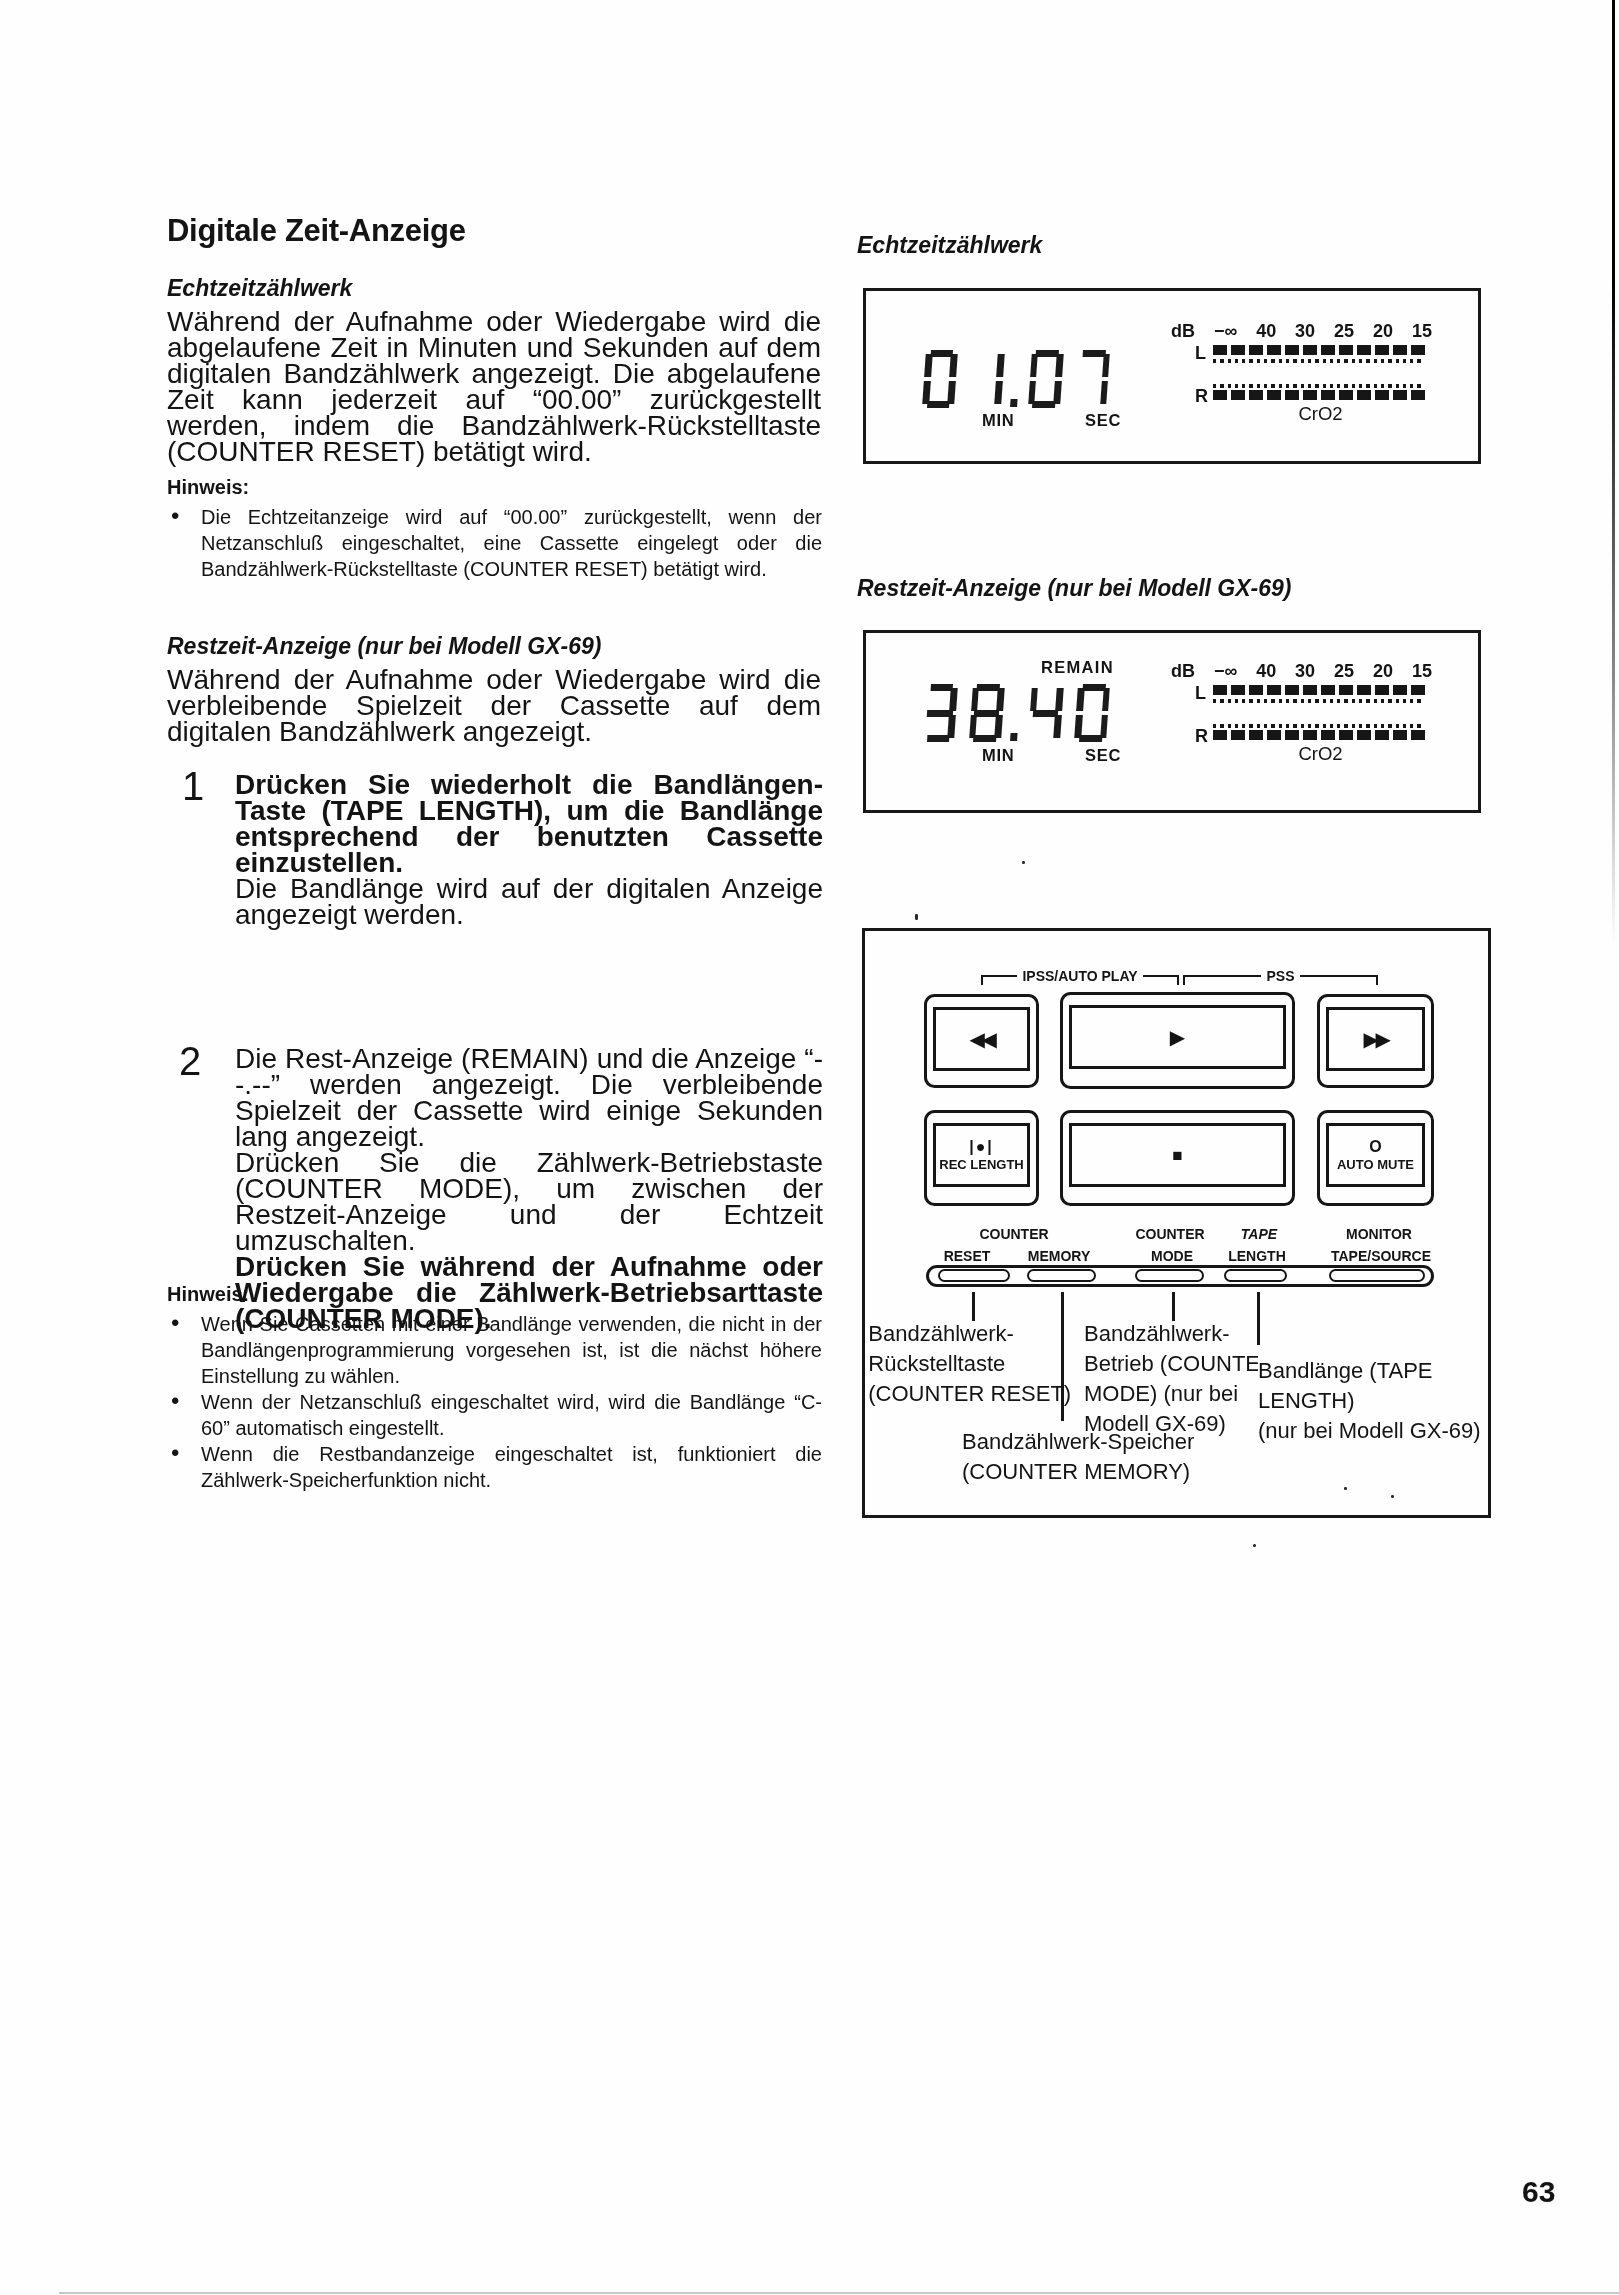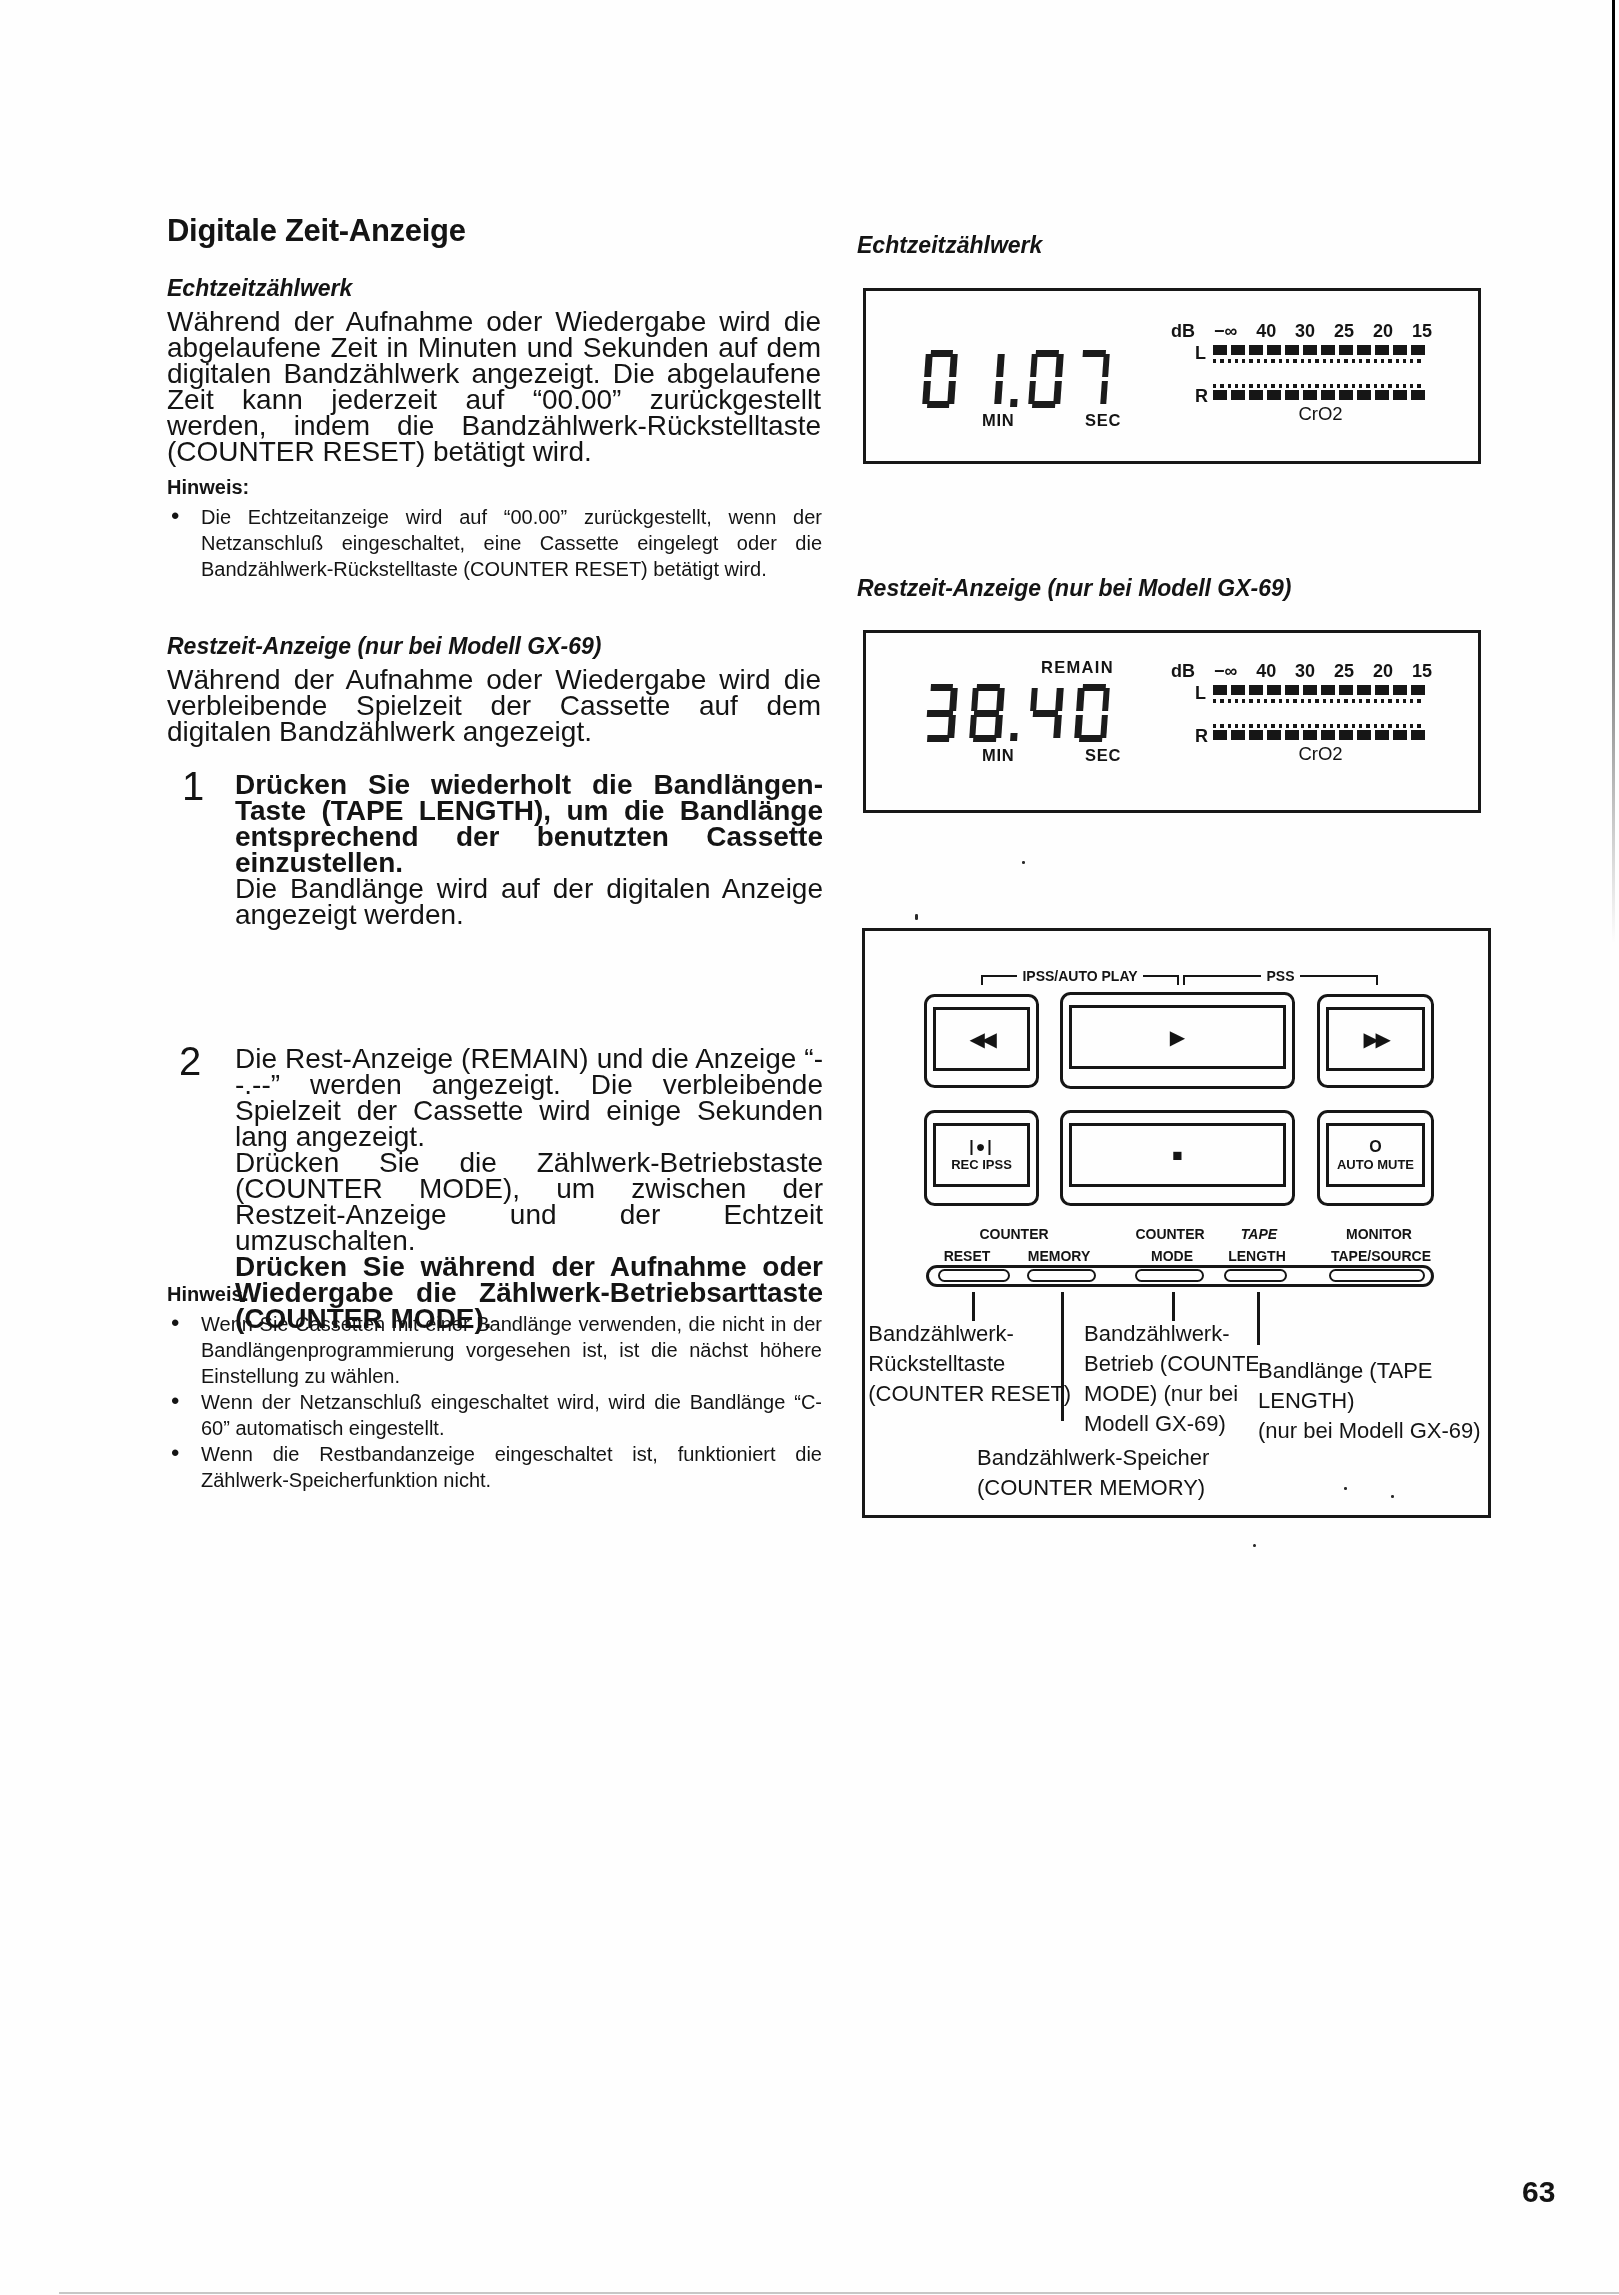--- a/index.html
+++ b/index.html
@@ -244,21 +244,21 @@
     </div>
     <div class="btn-outer" style="left:452px;top:63px;width:111px;height:88px;">
       <div class="btn-inner">
         <span class="t-icon">▶▶</span>
       </div>
     </div>
 
     <div class="btn-outer" style="left:59px;top:179px;width:109px;height:90px;">
       <div class="btn-inner">
         <span class="t-icon2">|●|</span>
-        <span class="t-label">REC IPSS</span>
+        <span class="t-label">REC LENGTH</span>
       </div>
     </div>
     <div class="btn-outer" style="left:195px;top:179px;width:229px;height:90px;">
       <div class="btn-inner">
         <span class="t-icon" style="font-size:17px;letter-spacing:0;">■</span>
       </div>
     </div>
     <div class="btn-outer" style="left:452px;top:179px;width:111px;height:90px;">
       <div class="btn-inner">
         <span class="t-icon2" style="letter-spacing:0;">O</span>
@@ -291,21 +291,21 @@
 
     <div class="callout" style="left:3.3px;top:388px;">Bandzählwerk-
 Rückstelltaste
 (COUNTER RESET)</div>
     <div class="callout" style="left:219px;top:388px;">Bandzählwerk-
 Betrieb (COUNTER
 MODE) (nur bei
 Modell GX-69)</div>
     <div class="callout" style="left:393px;top:425px;background:#fefefe;padding-right:2.6px;">Bandlänge (TAPE LENGTH)
 (nur bei Modell GX-69)</div>
-    <div class="callout" style="left:112px;top:496px;margin-top:16px;">Bandzählwerk-Speicher
+    <div class="callout" style="left:97px;top:496px;">Bandzählwerk-Speicher
 (COUNTER MEMORY)</div>
 
     <div class="speck" style="left:479px;top:556px;width:2.6px;height:2.6px;"></div>
     <div class="speck" style="left:526px;top:564px;width:2.6px;height:2.6px;"></div>
   </div>
 
   <div class="speck" style="left:915px;top:914px;width:2.6px;height:6px;border-radius:1.3px;"></div>
   <div class="speck" style="left:1022px;top:861px;width:2.6px;height:2.6px;"></div>
   <div class="speck" style="left:1253px;top:1544px;width:2.6px;height:3.3px;"></div>
 

